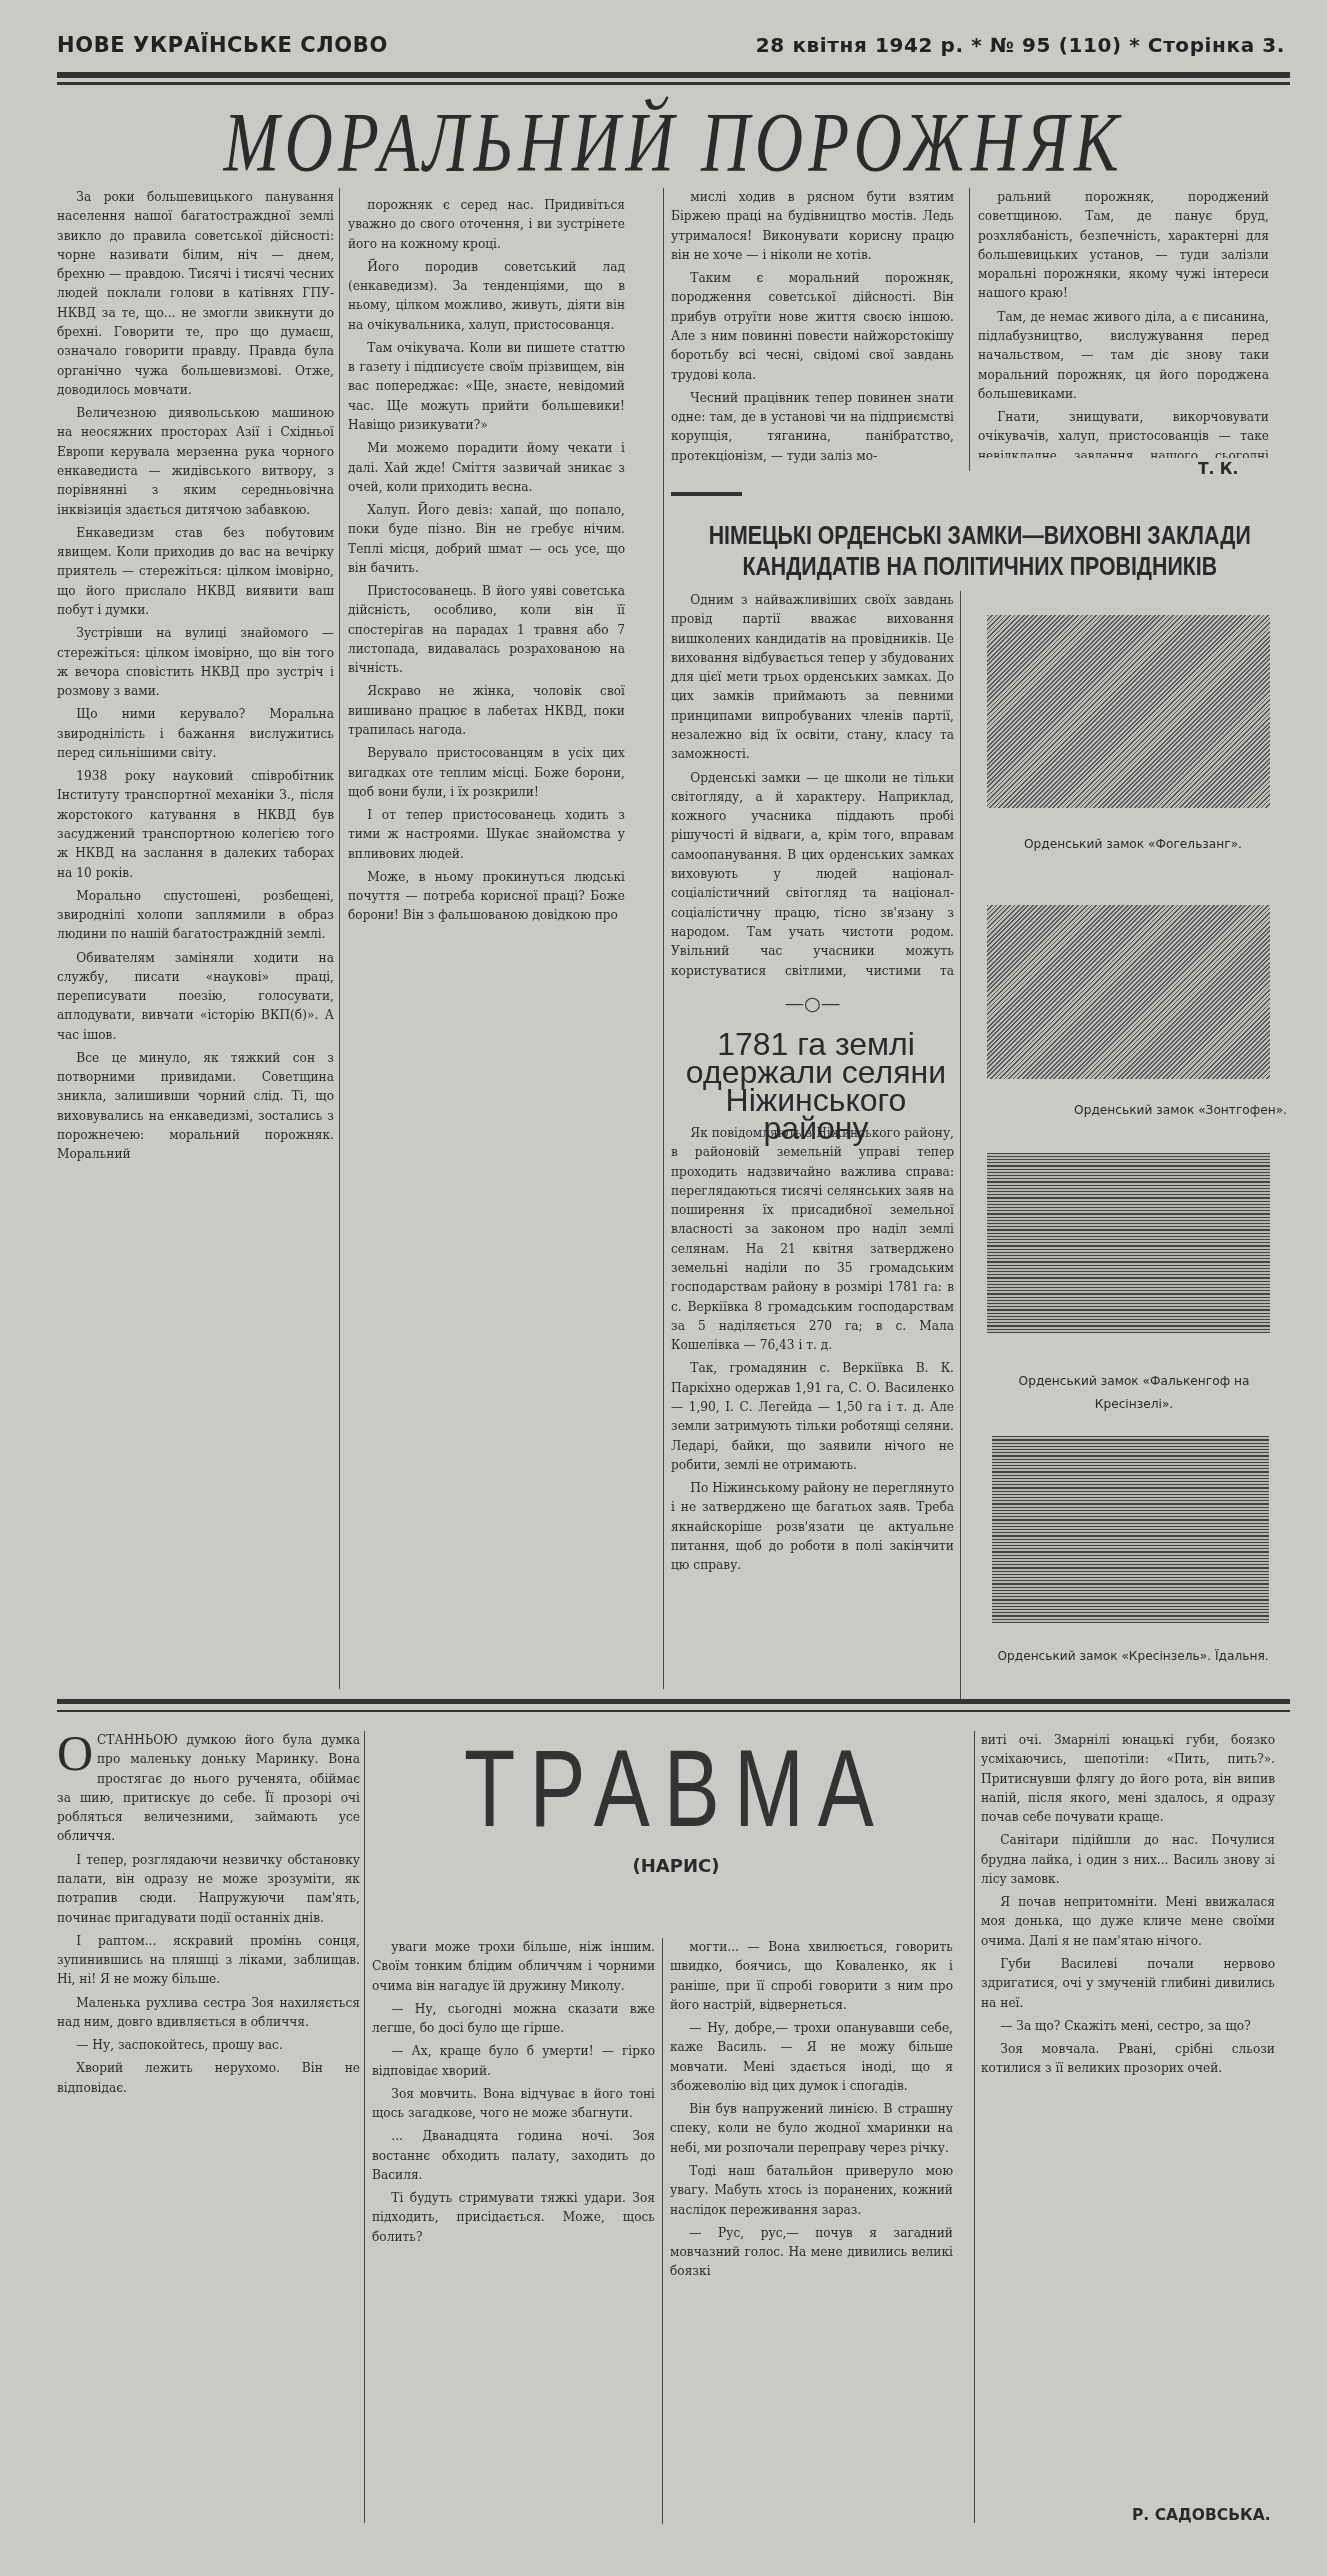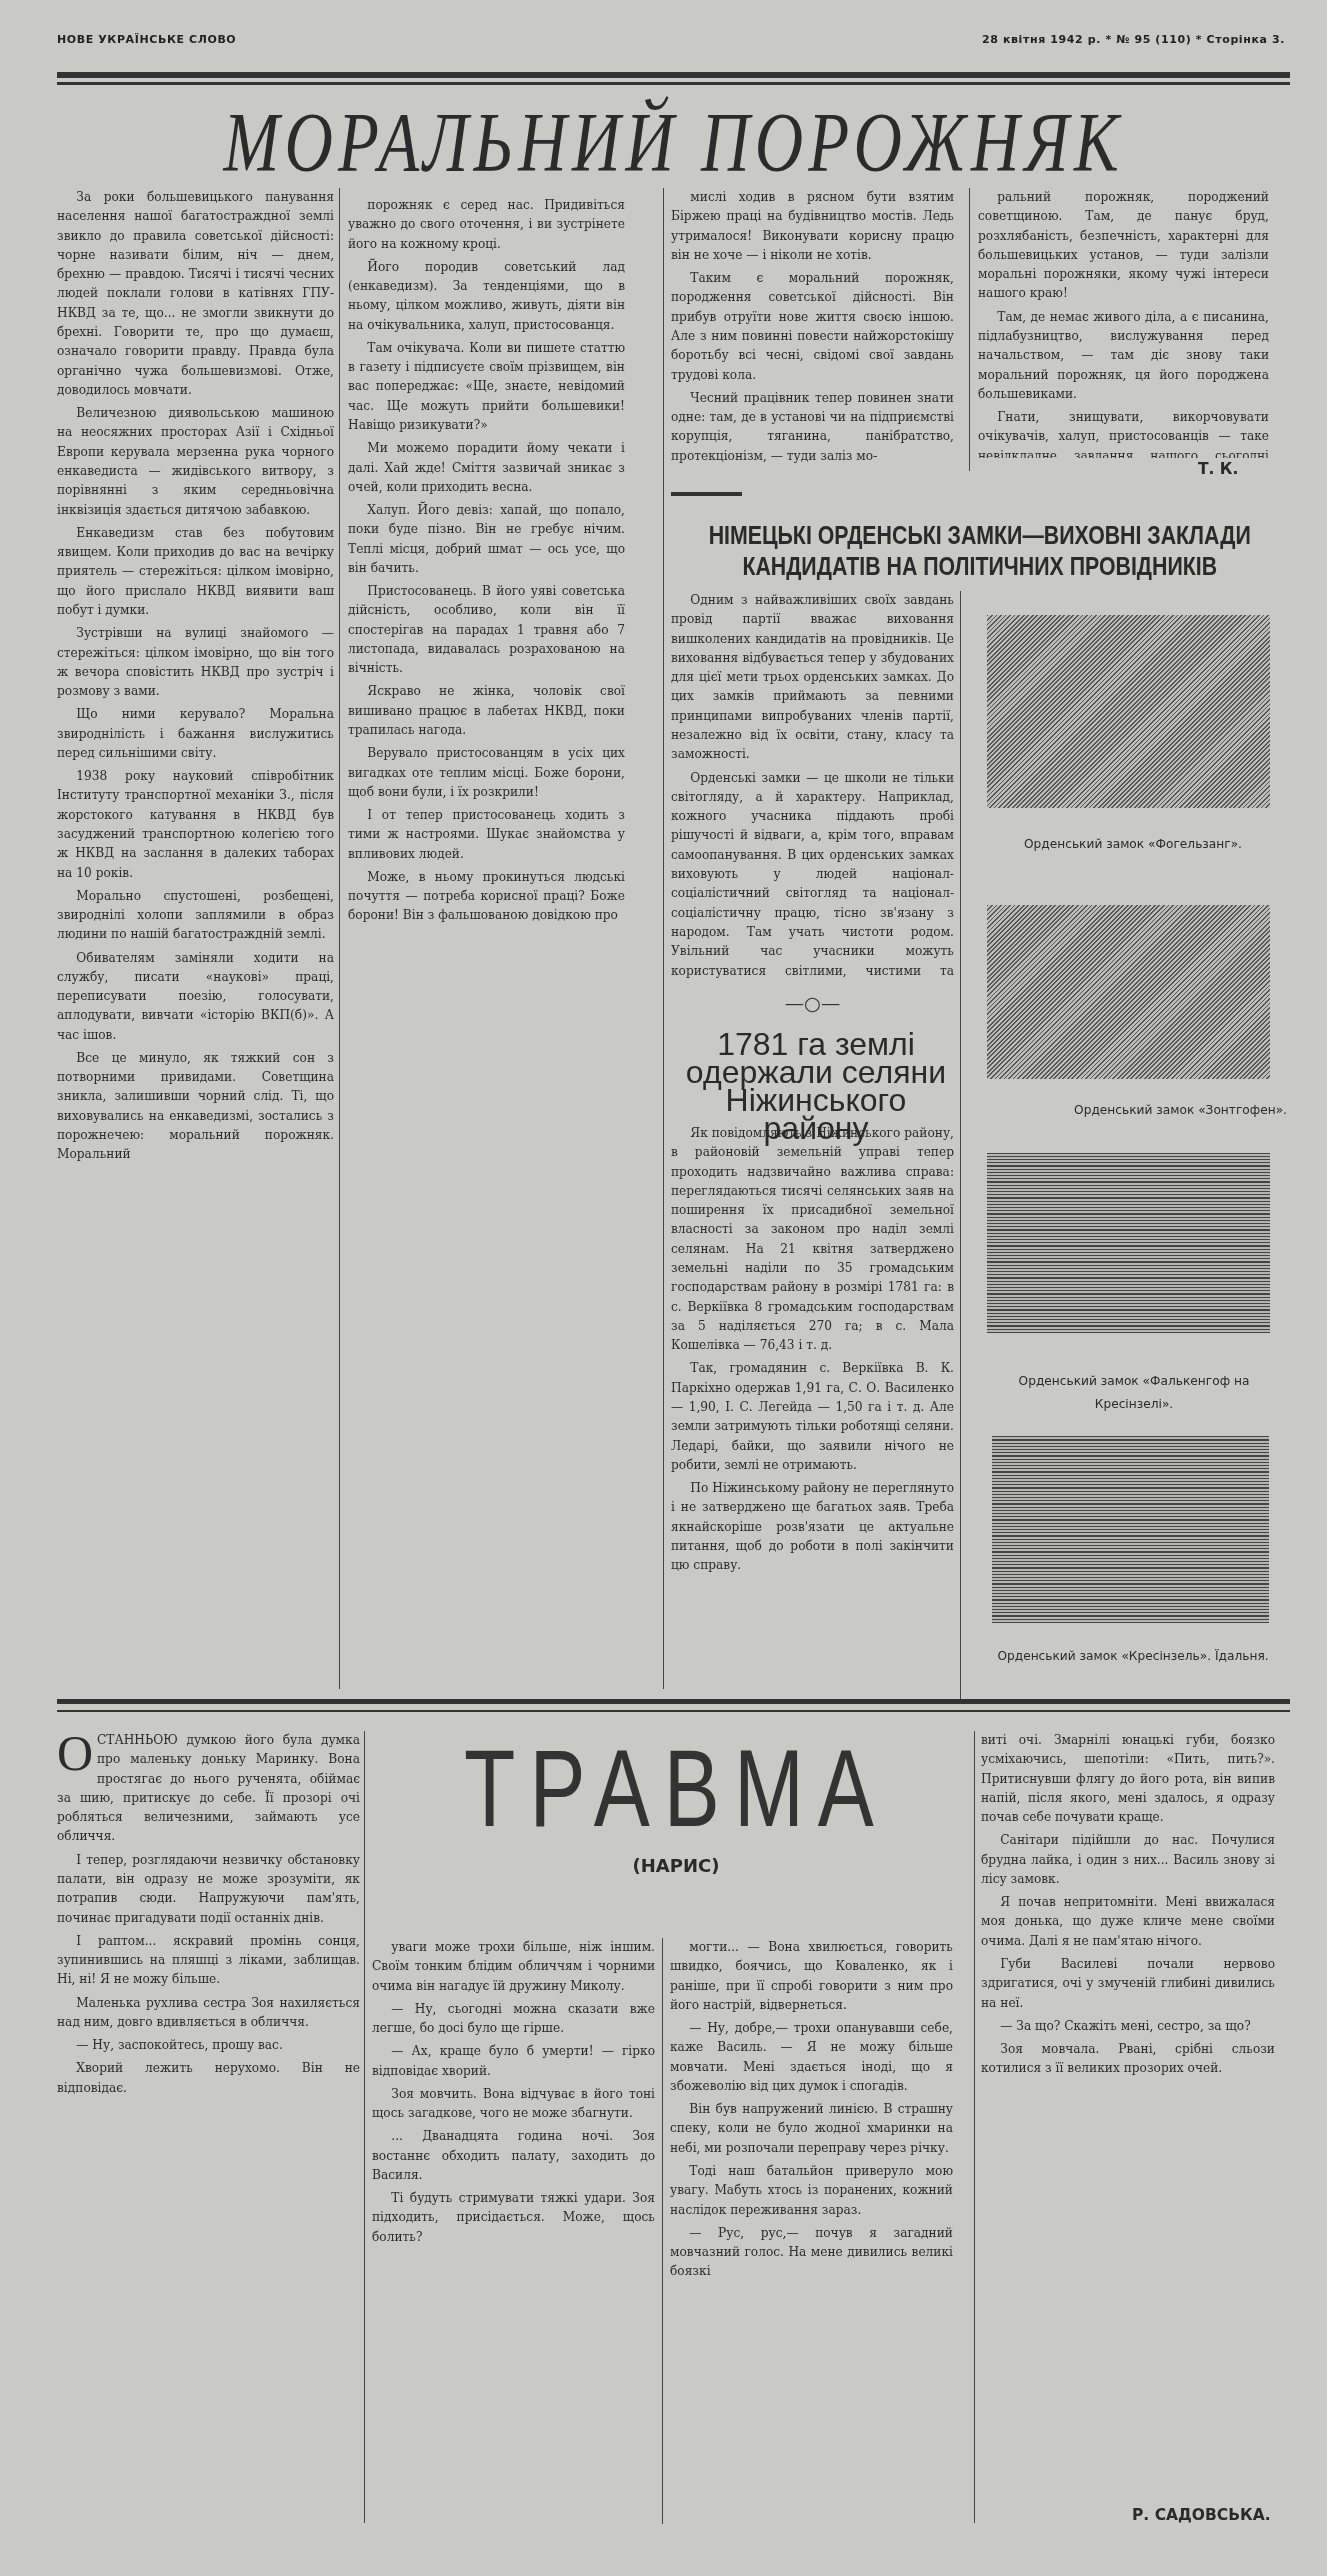--- a/index.html
+++ b/index.html
@@ -1,40 +1,40 @@
 <!DOCTYPE html>
 <html style="font-size:10.3px"><head>
 <meta charset="utf-8">
 <style>
   html,body{margin:0;padding:0;}
   body{width:1328px;height:2576px;background:#c9c9c6;position:relative;overflow:hidden;
        font-family:"DejaVu Serif","Liberation Serif",serif;color:#2a2a2a;}
   .abs{position:absolute;}
   .rule{position:absolute;background:#333;}
   .vrule{position:absolute;background:#444;width:1.3px;}
-  .masthead{font-family:"DejaVu Sans","Liberation Sans",sans-serif;font-weight:bold;font-size:11px;letter-spacing:0.6px;color:#222;}
+  .masthead{font-family:"DejaVu Sans","Liberation Sans",sans-serif;font-weight:bold;font-size:21px;letter-spacing:0.6px;color:#222;}
   .headline-main{font-family:"Liberation Serif","DejaVu Serif",serif;font-style:italic;font-size:67px;letter-spacing:5.2px;color:#2b2b2b;text-align:center;transform:scaleY(1.25);transform-origin:top;}
   .col{position:absolute;font-size:12.2px;line-height:19.3px;text-align:justify;color:#2c2c2c;}
   .col p{margin:0 0 3.9px 0;text-indent:19.3px;}
   .sechead{font-family:"Liberation Sans","DejaVu Sans",sans-serif;font-weight:bold;font-size:26px;line-height:31px;text-align:center;color:#2a2a2a;transform:scaleX(0.82);transform-origin:left;}
   .subhead{font-family:"Liberation Sans","DejaVu Sans",sans-serif;font-size:32px;line-height:28px;text-align:center;color:#2a2a2a;}
   .caption{font-family:"DejaVu Sans","Liberation Sans",sans-serif;font-weight:normal;font-size:12.2px;text-align:center;color:#2a2a2a;}
   .illus{position:absolute;border:0;background:
         repeating-linear-gradient(135deg,#555 0 1.3px,#bdbdb9 1.3px 3.2px);}
   .illus.dark{background:repeating-linear-gradient(0deg,#444 0 1.3px,#b5b5b1 1.3px 3.2px);}
   .travma{font-family:"Liberation Sans","DejaVu Sans",sans-serif;font-size:84px;letter-spacing:14px;color:#333;text-align:center;transform:scaleY(1.3);transform-origin:top;}
   .sig{font-family:"DejaVu Sans","Liberation Sans",sans-serif;font-weight:bold;font-size:15.5px;color:#2a2a2a;}
   .dropcap{float:left;font-size:50px;line-height:45px;margin-right:3.9px;font-family:"Liberation Serif",serif;}
   .ornament{font-size:19.3px;text-align:center;color:#333;}
 </style>
 </head>
 <body>
 
 <div class="abs masthead" style="left:57px;top:33px;">НОВЕ УКРАЇНСЬКЕ СЛОВО</div>
-<div class="abs masthead" style="right:43px;top:33px;font-size:11px;">28 квітня 1942 р. * № 95 (110) * Сторінка 3.</div>
+<div class="abs masthead" style="right:43px;top:33px;font-size:20px;">28 квітня 1942 р. * № 95 (110) * Сторінка 3.</div>
 
 <div class="rule" style="left:57px;top:72px;width:1233px;height:6.4px;"></div>
 <div class="rule" style="left:57px;top:82px;width:1233px;height:2.6px;"></div>
 
 <div class="abs headline-main" style="left:57px;top:95px;width:1233px;">МОРАЛЬНИЙ ПОРОЖНЯК</div>
 
 <div class="col" style="left:57px;top:188px;width:277px;height:1501px;overflow:hidden;">
   <p>За роки большевицького панування населення нашої багатостраждної землі звикло до правила советської дійсності: чорне називати білим, ніч — днем, брехню — правдою. Тисячі і тисячі чесних людей поклали голови в катівнях ГПУ-НКВД за те, що... не змогли звикнути до брехні. Говорити те, про що думаєш, означало говорити правду. Правда була органічно чужа большевизмові. Отже, доводилось мовчати.</p>
   <p>Величезною диявольською машиною на неосяжних просторах Азії і Східньої Европи керувала мерзенна рука чорного енкаведиста — жидівського витвору, з порівнянні з яким середньовічна інквізиція здається дитячою забавкою.</p>
   <p>Енкаведизм став без побутовим явищем. Коли приходив до вас на вечірку приятель — стережіться: цілком імовірно, що його прислало НКВД виявити ваш побут і думки.</p>

